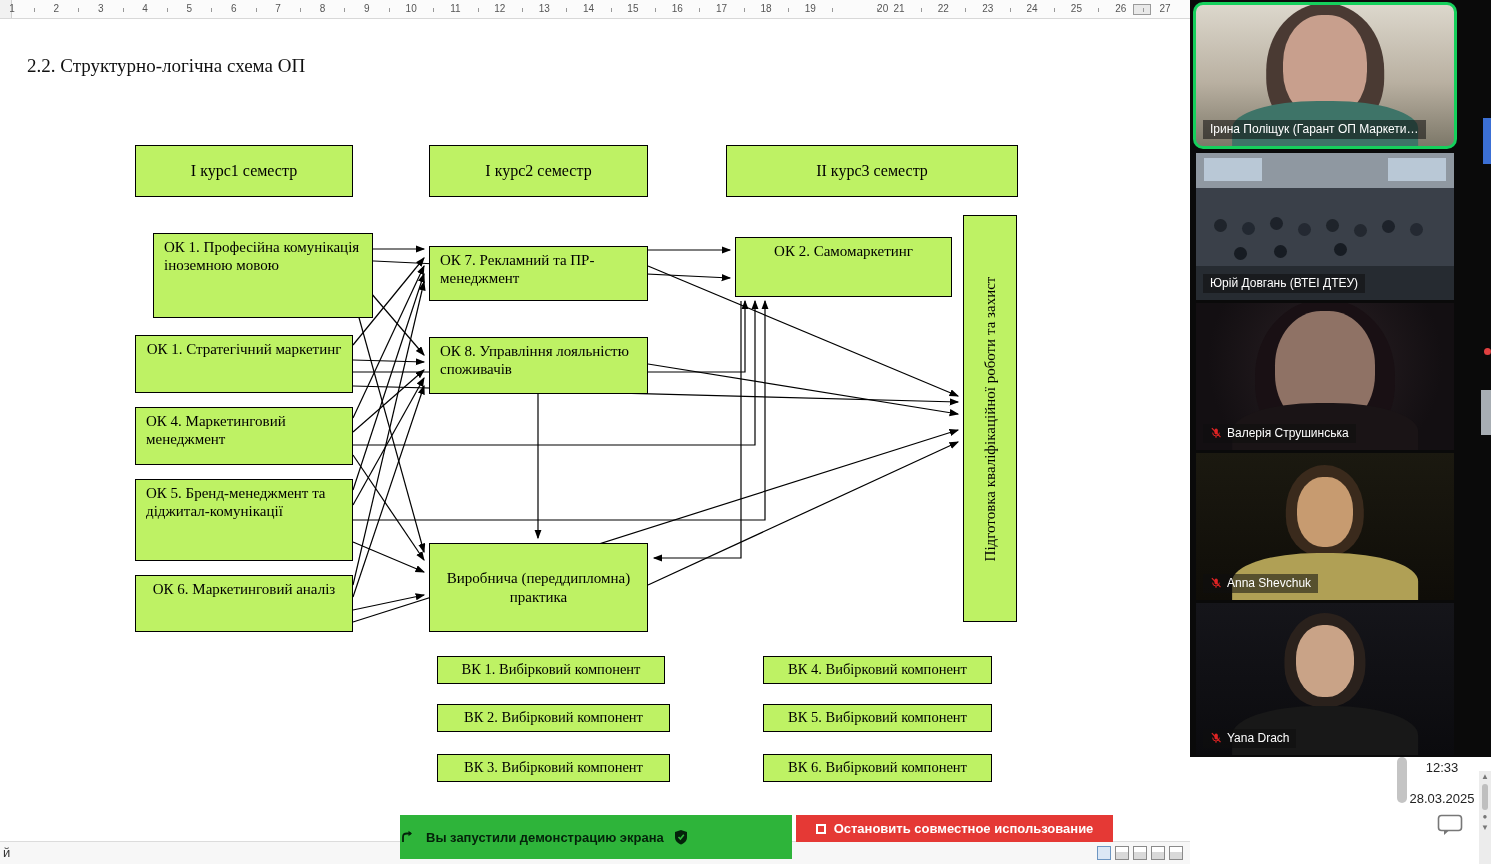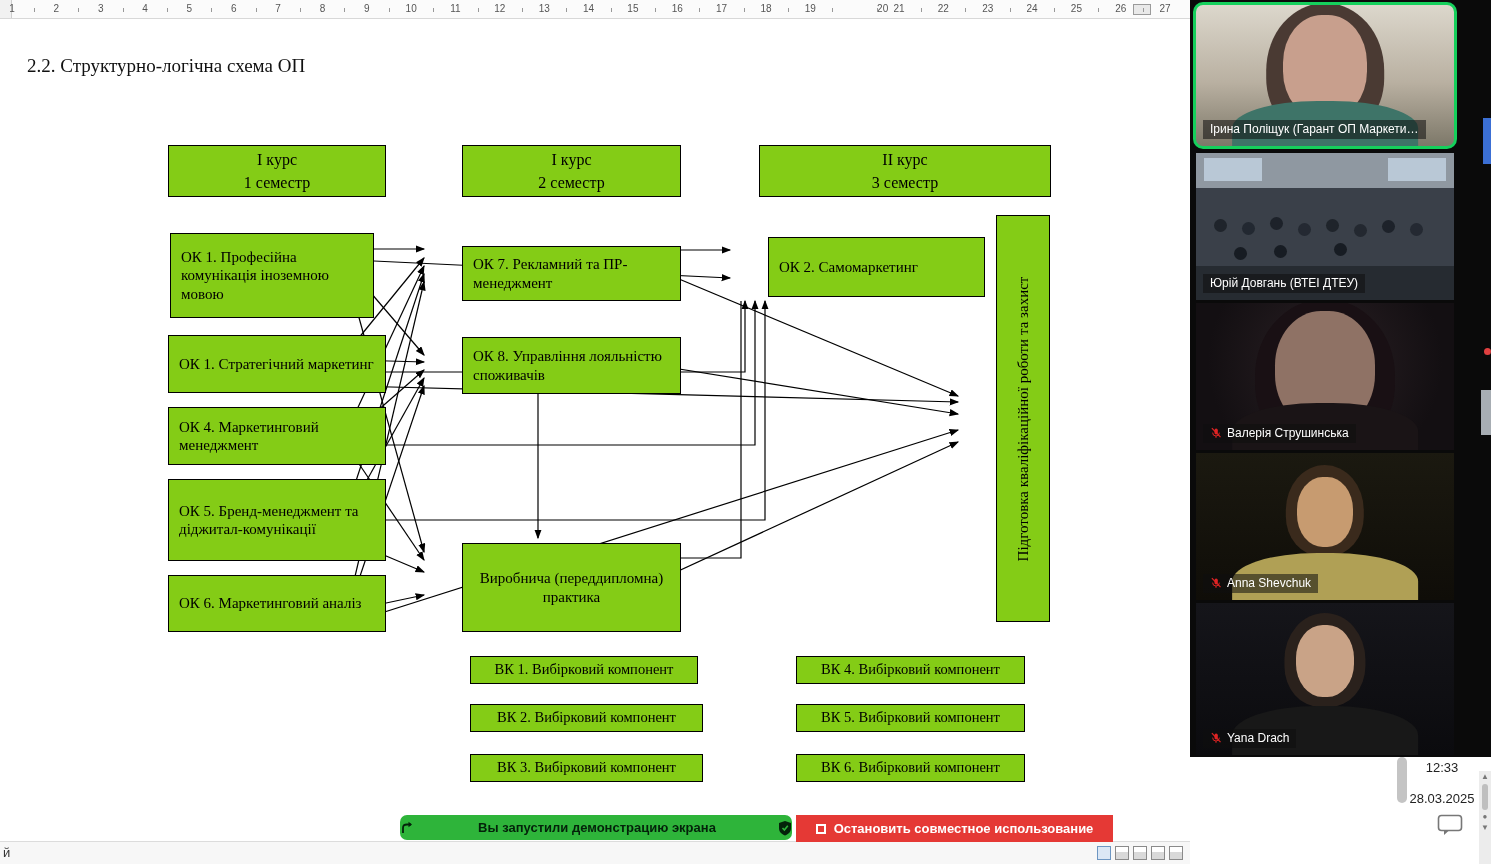--- a/index.html
+++ b/index.html
@@ -11,30 +11,30 @@
   .ruler { position:absolute; left:0; top:0; width:1491px; height:19px; background:#fbfbfb; border-bottom:1px solid #d8d8d8; z-index:2; }
   .tabsel { position:absolute; left:0; top:0; width:12px; height:18px; background:#f1f1f1; border-right:1px solid #cfcfcf; }
   .rnum { position:absolute; top:3px; transform:translateX(-50%); font-size:10px; color:#555; }
   .rtick { position:absolute; top:8px; width:1px; height:4px; background:#999; }
   .rmark { position:absolute; left:1133px; top:4px; width:18px; height:11px; background:#e9e9e9; border:1px solid #9a9a9a; }
 
   
   .doc { position:absolute; left:0; top:19px; width:1190px; height:845px; background:#fff; z-index:1; }
   .doc-title { position:absolute; left:27px; top:36px; font-family:"Liberation Serif", serif; font-size:19px; color:#111; }
   .arrows { position:absolute; left:0; top:0; pointer-events:none; }
-  .dbox { position:absolute; border:1.4px solid #000; background:#84cc16; font-family:"Liberation Serif", serif; font-size:15px; color:#000; line-height:1.22; display:flex; flex-direction:column; justify-content:center;margin-left:33px; }
+  .dbox { position:absolute; border:1.4px solid #000; background:#bef264; font-family:"Liberation Serif", serif; font-size:15px; color:#000; line-height:1.22; display:flex; flex-direction:row; justify-content:center; }
   .dbox.center { text-align:center; align-items:center; }
   .dbox.leftpad { padding:4px 10px; text-align:left; }
   .dbox.hdr { font-size:16px; line-height:1.45; }
   .dbox.vk { font-size:14.5px; text-align:right; align-items:center; }
   .qualbox { overflow:visible; }
   .qual-inner { position:absolute; left:50%; top:50%; width:410px; transform:translate(-50%,-50%) rotate(-90deg); text-align:center; white-space:nowrap; font-size:15px; }
 
   
-  .green-banner { position:absolute; left:400px; top:815px; width:392px; height:25px; background:#2eb43a; display:flex; align-items:center; justify-content:space-between; gap:10px; z-index:6;border-radius:7px; }
+  .green-banner { position:absolute; left:400px; top:815px; width:392px; height:44px; background:#2eb43a; display:flex; align-items:center; justify-content:flex-start; gap:10px; z-index:6; }
   .green-banner .txt { font-size:13px; font-weight:bold; color:#04220a; }
   .red-banner { position:absolute; left:796px; top:815px; width:317px; height:27px; background:#e53935; display:flex; align-items:center; justify-content:center; gap:8px; z-index:6; cursor:pointer; }
   .red-banner .txt { font-size:13px; font-weight:bold; color:#fff; }
   .stop-square { width:10px; height:10px; border:2px solid #fff; background:transparent; }
 
   
   .statusbar { position:absolute; left:0; top:841px; width:1396px; height:23px; background:#f7f7f7; border-top:1px solid #dcdcdc; z-index:3; }
   .status-frag { position:absolute; left:3px; top:3px; font-size:13px; color:#333; }
   .view-icons { position:absolute; left:1097px; top:4px; display:flex; gap:4px; }
   .vicon { width:14px; height:14px; border:1px solid #8a8a8a; background:linear-gradient(#fff 40%, #d9d9d9 41%, #d9d9d9); }
@@ -190,21 +190,21 @@
     </div>
     <div class="dbox center hdr" style="left:429px;top:126px;width:219px;height:52px">
       <div>І курс</div>
       <div>2 семестр</div>
     </div>
     <div class="dbox center hdr" style="left:726px;top:126px;width:292px;height:52px">
       <div>ІІ курс</div>
       <div>3 семестр</div>
     </div>
 
-    <div class="dbox leftpad" style="left:137px;top:214px;width:204px;height:85px">ОК 1. Професійна комунікація іноземною мовою</div>
+    <div class="dbox leftpad" style="left:153px;top:214px;width:220px;height:85px">ОК 1. Професійна комунікація іноземною мовою</div>
     <div class="dbox leftpad" style="left:135px;top:316px;width:218px;height:58px">ОК 1. Стратегічний маркетинг</div>
     <div class="dbox leftpad" style="left:135px;top:388px;width:218px;height:58px">ОК 4. Маркетинговий менеджмент</div>
     <div class="dbox leftpad" style="left:135px;top:460px;width:218px;height:82px">ОК 5. Бренд-менеджмент та діджитал-комунікації</div>
     <div class="dbox leftpad" style="left:135px;top:556px;width:218px;height:57px">ОК 6. Маркетинговий аналіз</div>
 
     <div class="dbox leftpad" style="left:429px;top:227px;width:219px;height:55px">ОК 7. Рекламний та ПР-менеджмент</div>
     <div class="dbox leftpad" style="left:429px;top:318px;width:219px;height:57px">ОК 8. Управління лояльністю споживачів</div>
     <div class="dbox center" style="left:429px;top:524px;width:219px;height:89px">Виробнича (переддипломна) практика</div>
 
     <div class="dbox leftpad" style="left:735px;top:218px;width:217px;height:60px">ОК 2. Самомаркетинг</div>

